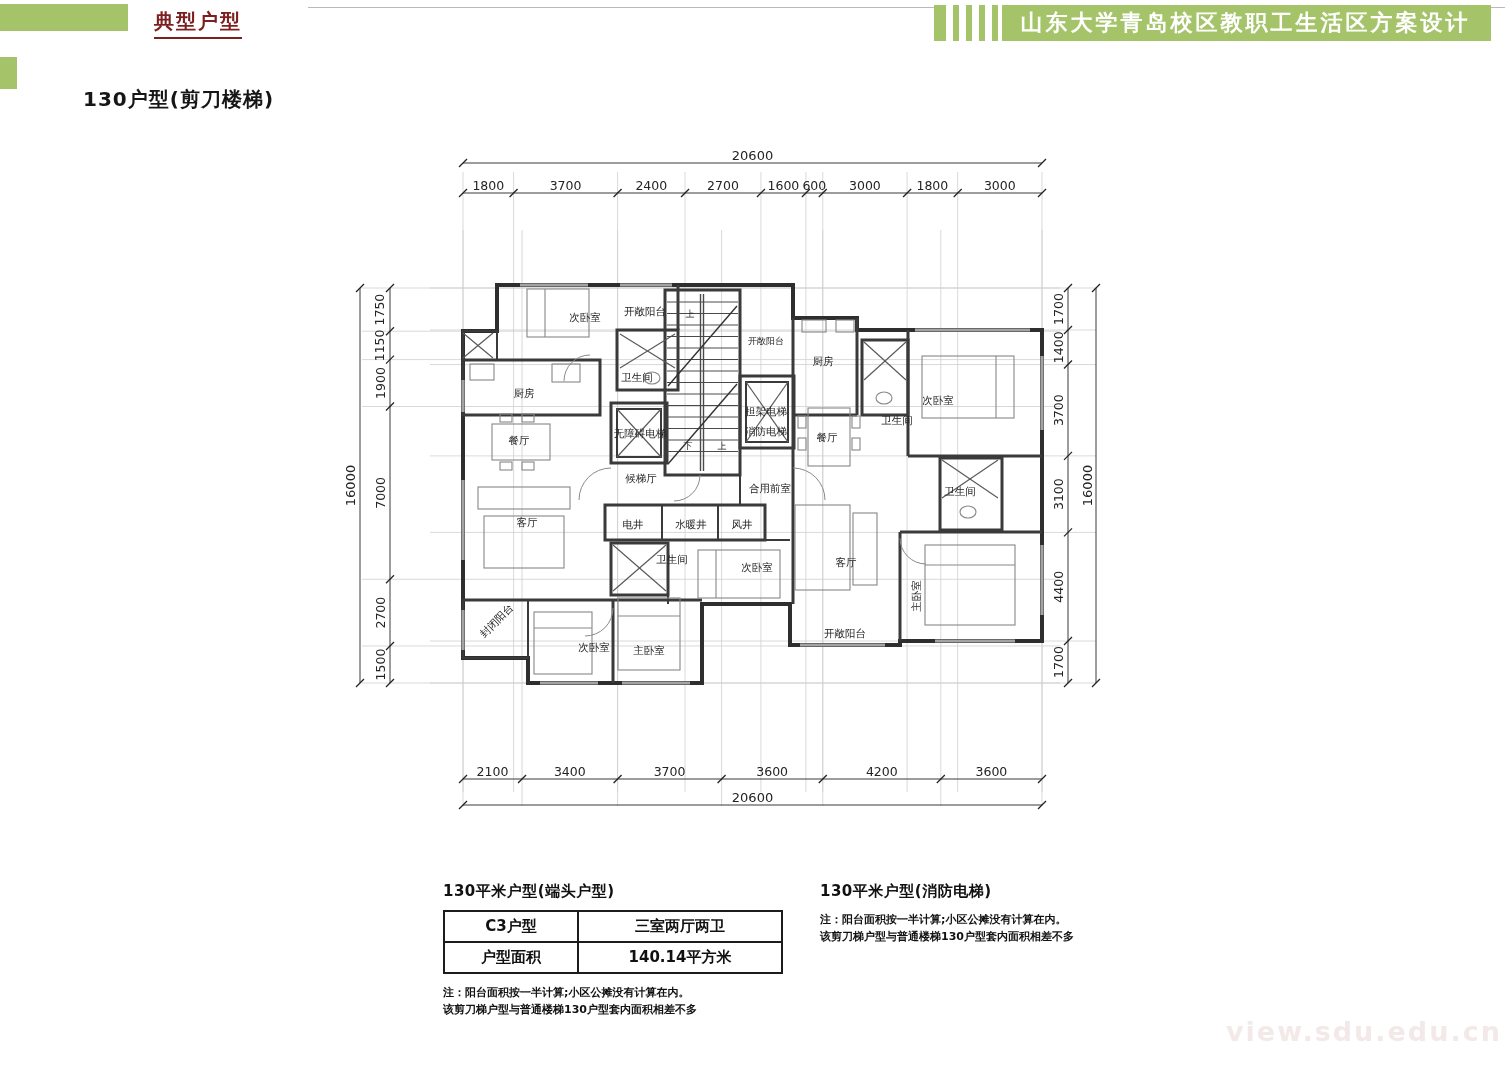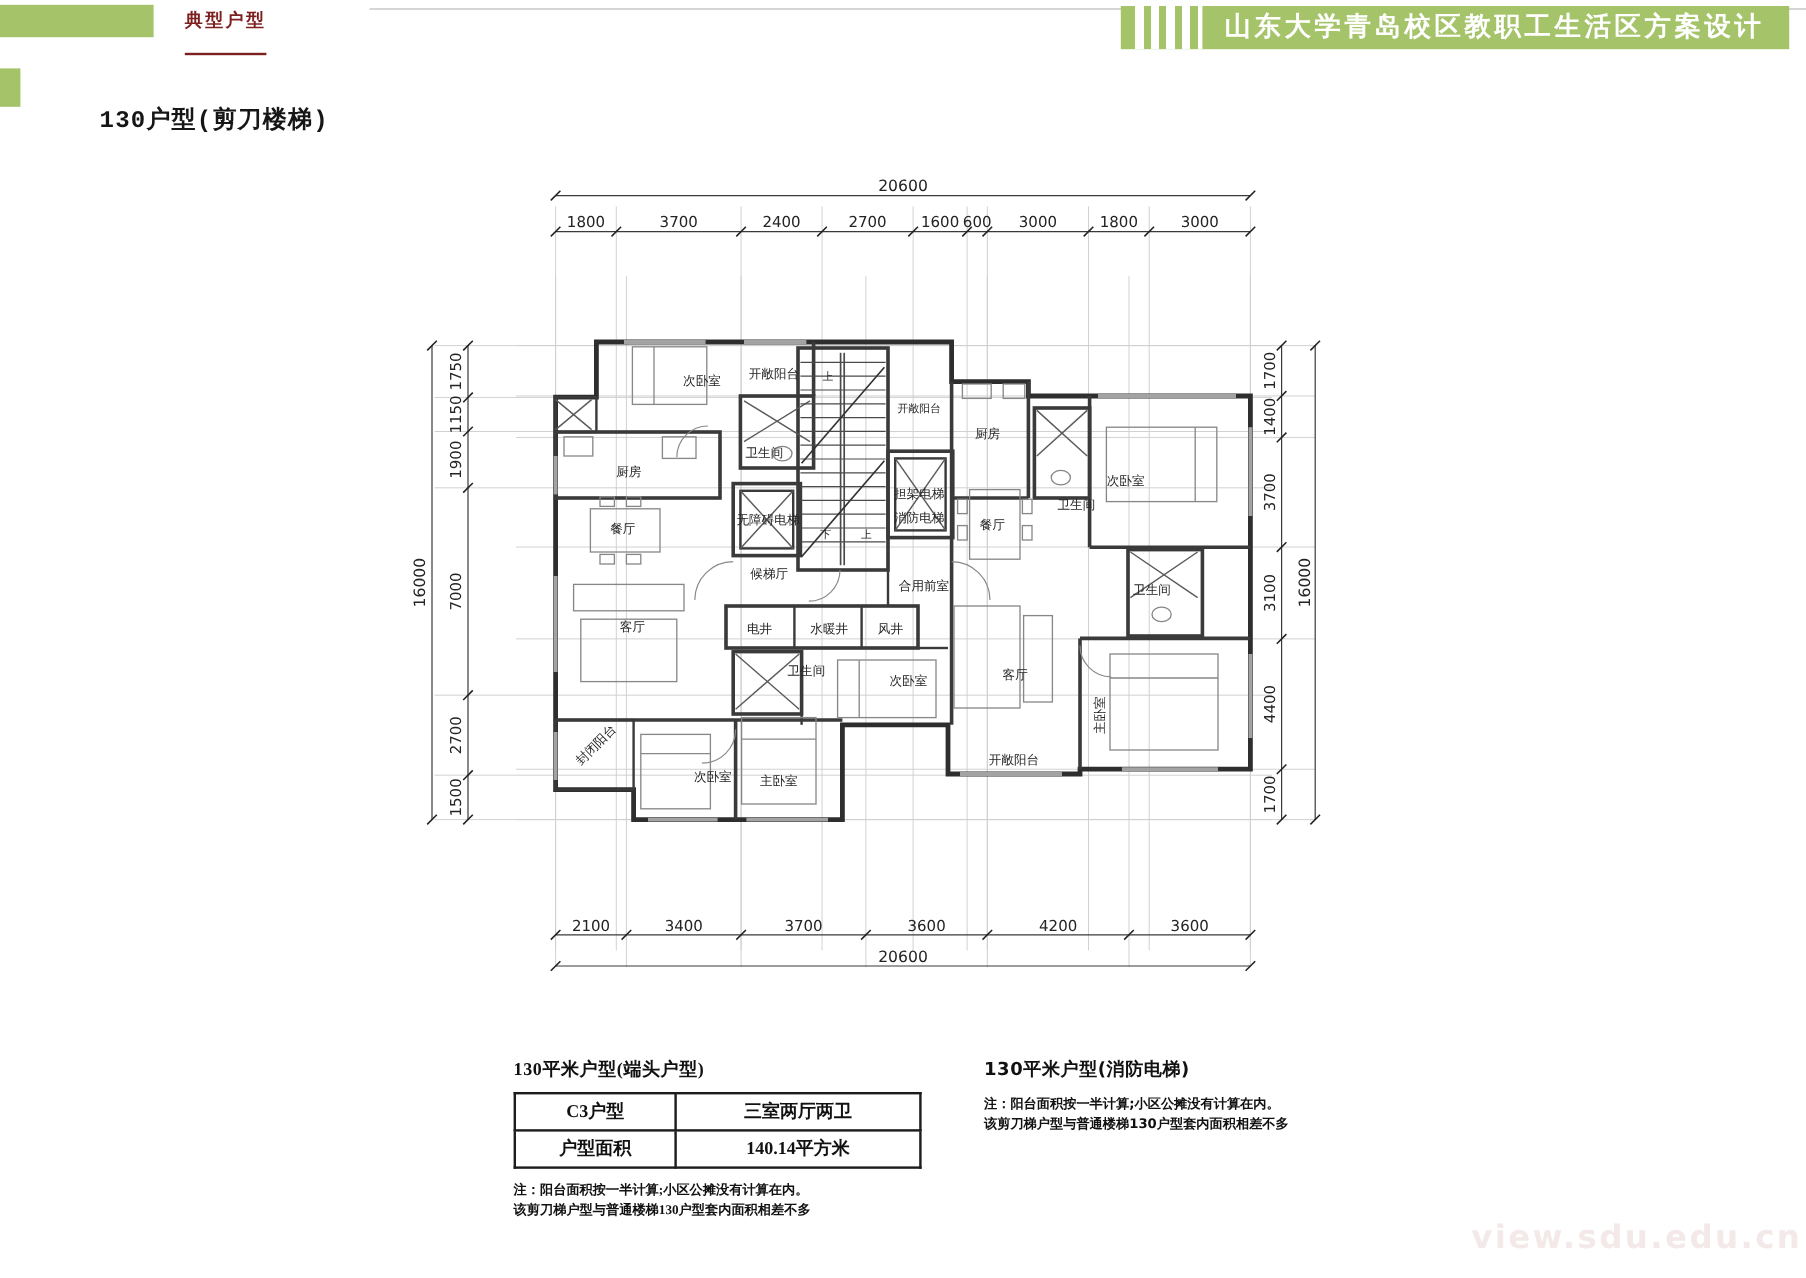--- a/index.html
+++ b/index.html
@@ -3,46 +3,46 @@
 <meta charset="utf-8">
 <style>
   html,body{margin:0;padding:0;background:#ffffff;}
   body{width:1505px;height:1065px;position:relative;overflow:hidden;
        font-family:"DejaVu Sans","Liberation Sans",sans-serif;}
   .sheet{position:absolute;inset:0;background:#fff;}
 
   
   .header-line{position:absolute;left:308px;top:7px;width:1197px;height:1px;background:#b9b9b9;}
   .header-block{position:absolute;left:0;top:4px;width:128px;height:27px;}
-  .section-label{position:absolute;left:154px;top:8px;font-size:15px;font-weight:bold;
-                 color:#7c1f1f;letter-spacing:2px;border-bottom:2px solid #7c1f1f;padding-bottom:17px;}
+  .section-label{position:absolute;left:154px;top:8px;font-size:20px;font-weight:bold;
+                 color:#7c1f1f;letter-spacing:2px;border-bottom:2px solid #7c1f1f;padding-bottom:2px;}
   .banner{position:absolute;left:934px;top:5px;width:557px;height:36px;}
   .banner-stripes{position:absolute;left:6px;top:0;width:62px;height:36px;
                   background:repeating-linear-gradient(90deg,transparent 0 6px,#ffffff 6px 13px);}
   .banner-title{position:absolute;left:72px;right:6px;top:0;height:48px;line-height:36px;
                 text-align:center;color:#ffffff;font-size:22px;font-weight:bold;
                 letter-spacing:3px;white-space:nowrap;}
   .side-chip{position:absolute;left:0;top:57px;width:17px;height:32px;}
 
   .page-title{position:absolute;left:83px;top:86px;font-size:20px;font-weight:bold;
-              color:#161616;letter-spacing:1px;font-family:Liberation Mono, monospace;}
+              color:#161616;letter-spacing:1px;}
 
   
   #plan-svg{position:absolute;left:330px;top:140px;width:780px;height:680px;}
   .w4{stroke:#2e2e2e;stroke-width:4;fill:none;stroke-linejoin:miter;}
   .w3{stroke:#3a3a3a;stroke-width:3;fill:none;}
   .w2{stroke:#3a3a3a;stroke-width:2;fill:none;}
   .win{stroke:#a3a3a3;stroke-width:3.2;fill:none;}
   .x{stroke:#5a5a5a;stroke-width:1.2;fill:none;}
   .d{stroke:#8a8a8a;stroke-width:1;fill:none;}
   #furniture-layer *{stroke:#878787;stroke-width:1.1;fill:none;}
 
   
   .card{position:absolute;top:882px;width:346px;}
-  #card-c3{left:428px;font-family:Liberation Serif, serif;} #card-c4{left:820px;}
+  #card-c3{left:443px;} #card-c4{left:820px;}
   .card-heading{font-size:15px;font-weight:bold;color:#111;letter-spacing:.5px;margin:0 0 9px 0;}
   .spec-table{border-collapse:collapse;padding-left:20px;}
   .spec-table td{border:2px solid #1c1c1c;height:27px;text-align:center;vertical-align:middle;
                  font-size:15px;font-weight:bold;color:#111;}
   .spec-table td.k{width:130px;} .spec-table td.v{width:200px;}
   .card-note{margin-top:10px;font-size:11px;font-weight:bold;color:#111;line-height:1.55;
              white-space:nowrap;}
 
   .watermark{position:absolute;left:1226px;top:1016px;font-size:27px;font-weight:bold;
              color:#f4e9e9;letter-spacing:2px;}

